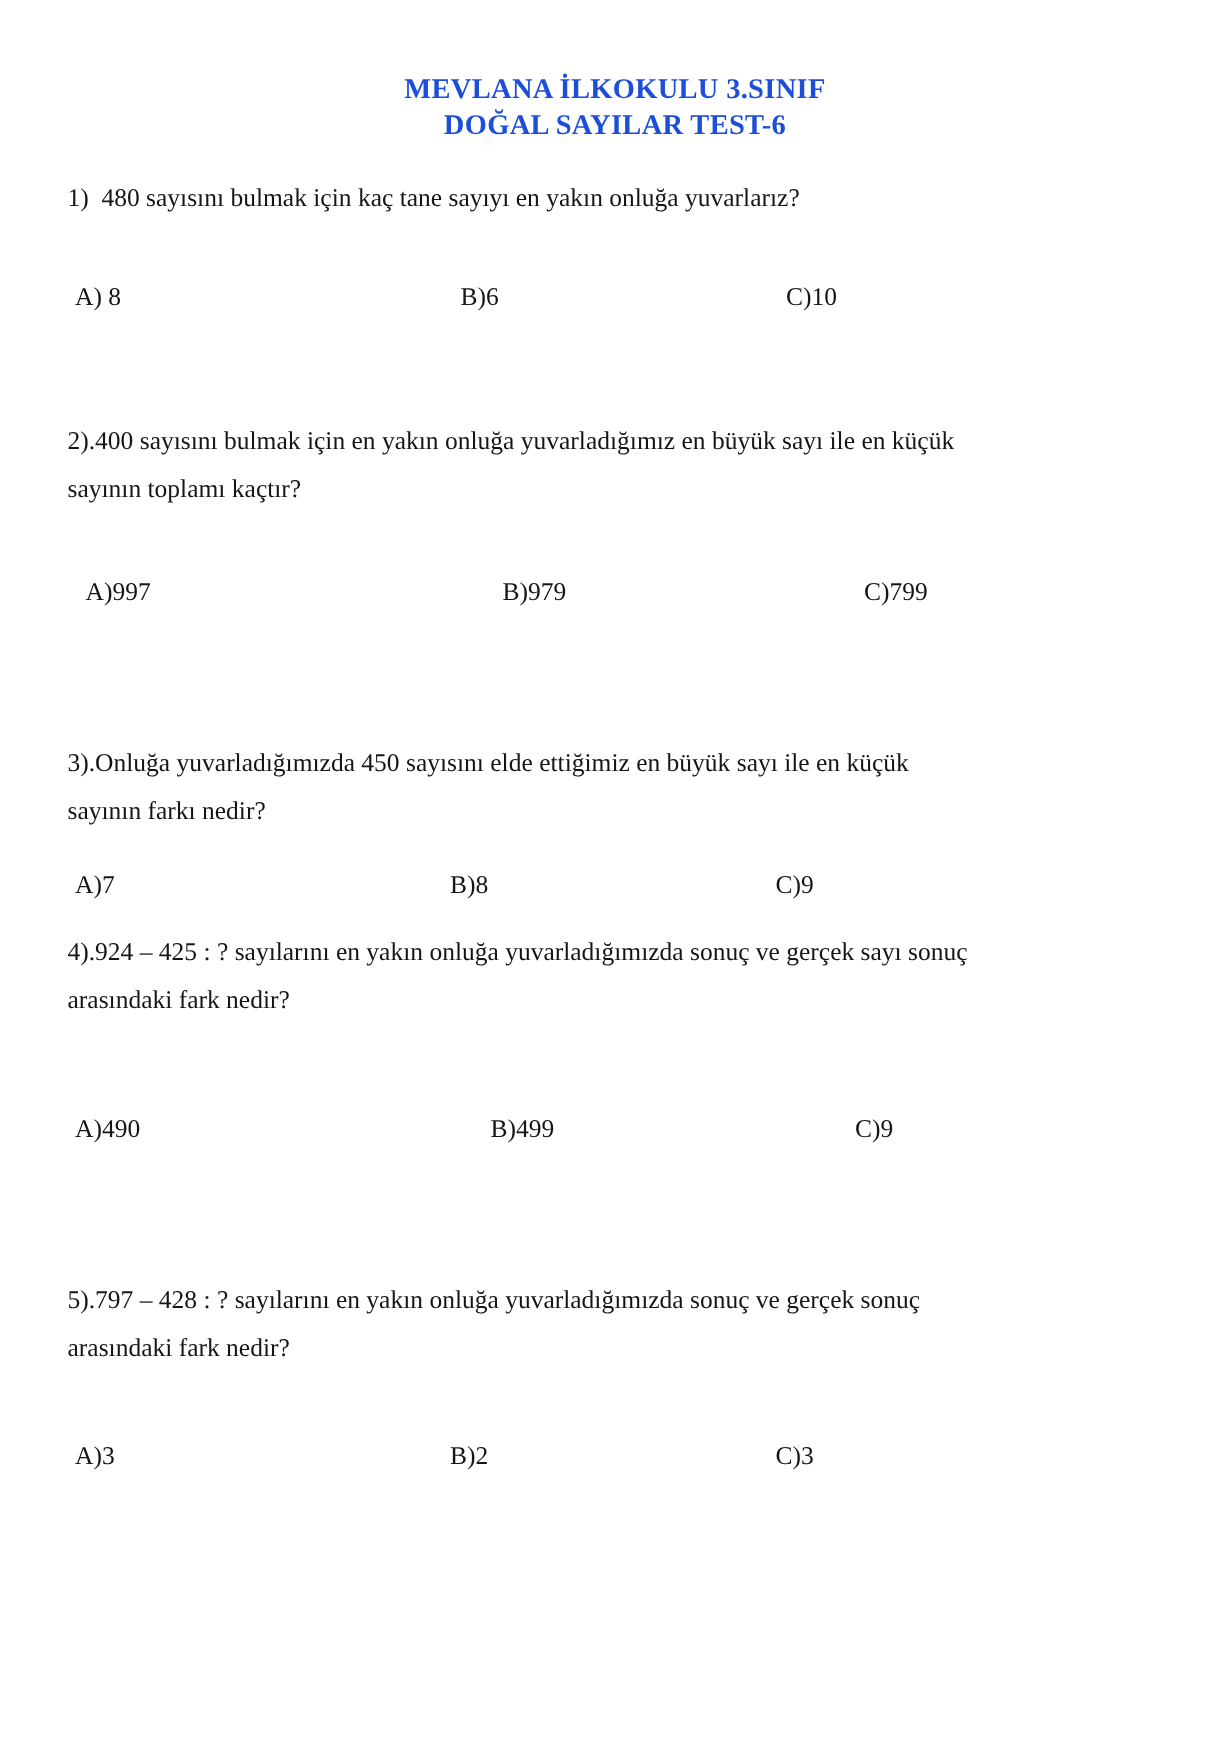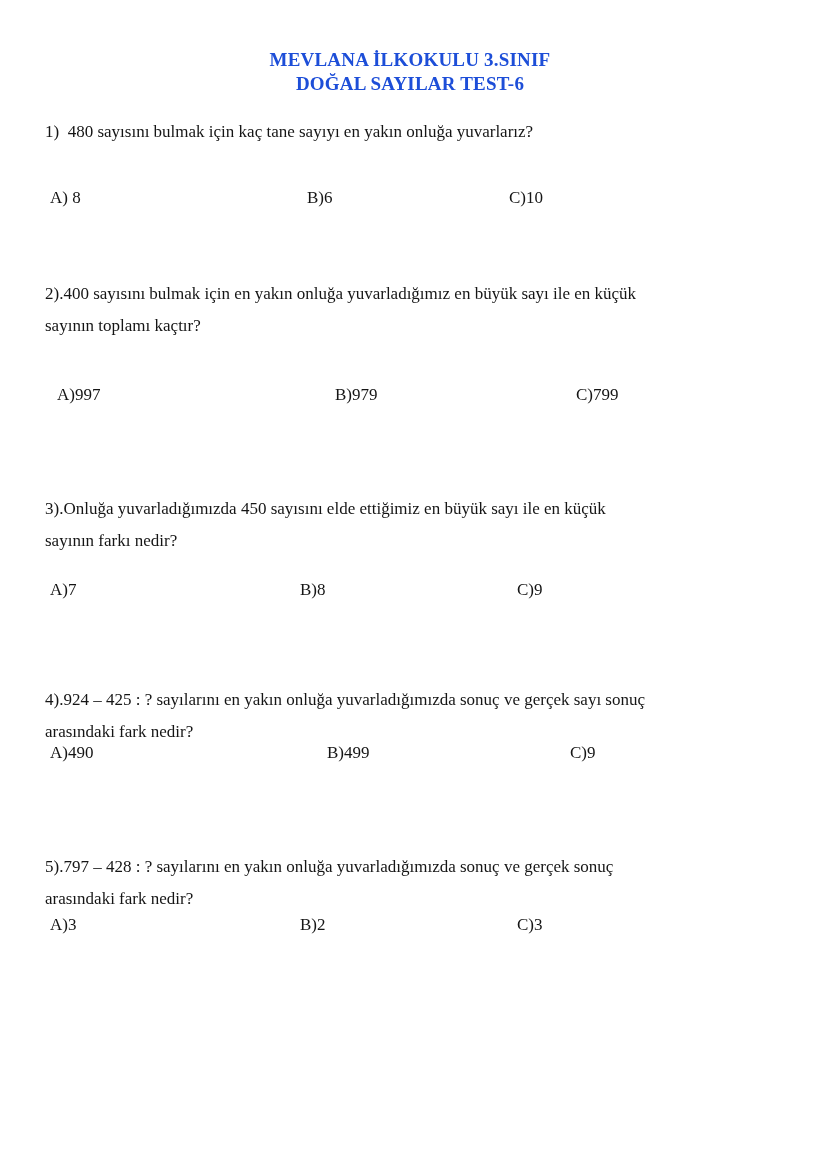--- a/index.html
+++ b/index.html
@@ -49,42 +49,42 @@
     position: absolute;
     top: 0;
     white-space: pre;
   }
   .p1 { top: 116px; }
   .o1 { top: 186px; }
   .p2 { top: 278px; }
   .o2 { top: 383px; }
   .p3 { top: 493px; }
   .o3 { top: 578px; }
-  .p4 { top: 684px; }
+  .p4 { top: 619px; }
   .o4 { top: 741px; }
   .p5 { top: 851px; }
-  .o5 { top: 913px; }
+  .o5 { top: 959px; }
 </style>
 </head>
 <body>
 
 <div class="page">
 
   <div class="title" style="color: #1d4ed8;">
     <div>MEVLANA İLKOKULU 3.SINIF</div>
     <div>DOĞAL SAYILAR TEST-6</div>
   </div>
 
   <div class="prompt p1">
     <div class="q-line">1)  480 sayısını bulmak için kaç tane sayıyı en yakın onluğa yuvarlarız?</div>
   </div>
   <div class="opt-row o1">
     <span class="opt" style="left:50px">A) 8</span>
     <span class="opt" style="left:307px">B)6</span>
-    <span class="opt" style="left:509px">C)10</span>
+    <span class="opt" style="left:524px">C)10</span>
   </div>
 
   <div class="prompt p2">
     <div class="q-line">2).400 sayısını bulmak için en yakın onluğa yuvarladığımız en büyük sayı ile en küçük</div>
     <div class="q-line">sayının toplamı kaçtır?</div>
   </div>
   <div class="opt-row o2">
     <span class="opt" style="left:57px">A)997</span>
     <span class="opt" style="left:335px">B)979</span>
     <span class="opt" style="left:576px">C)799</span>

